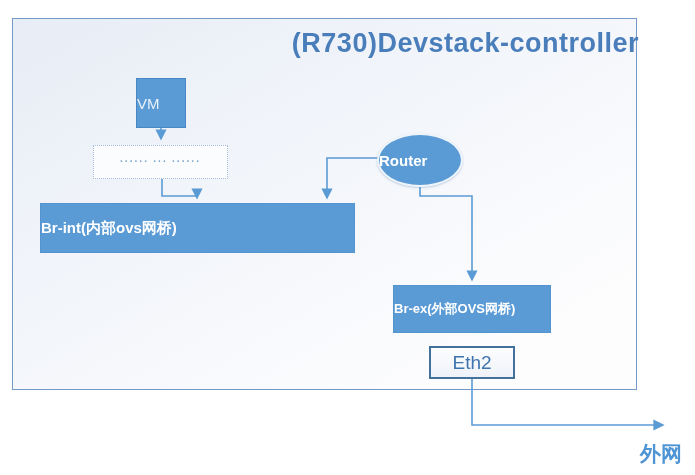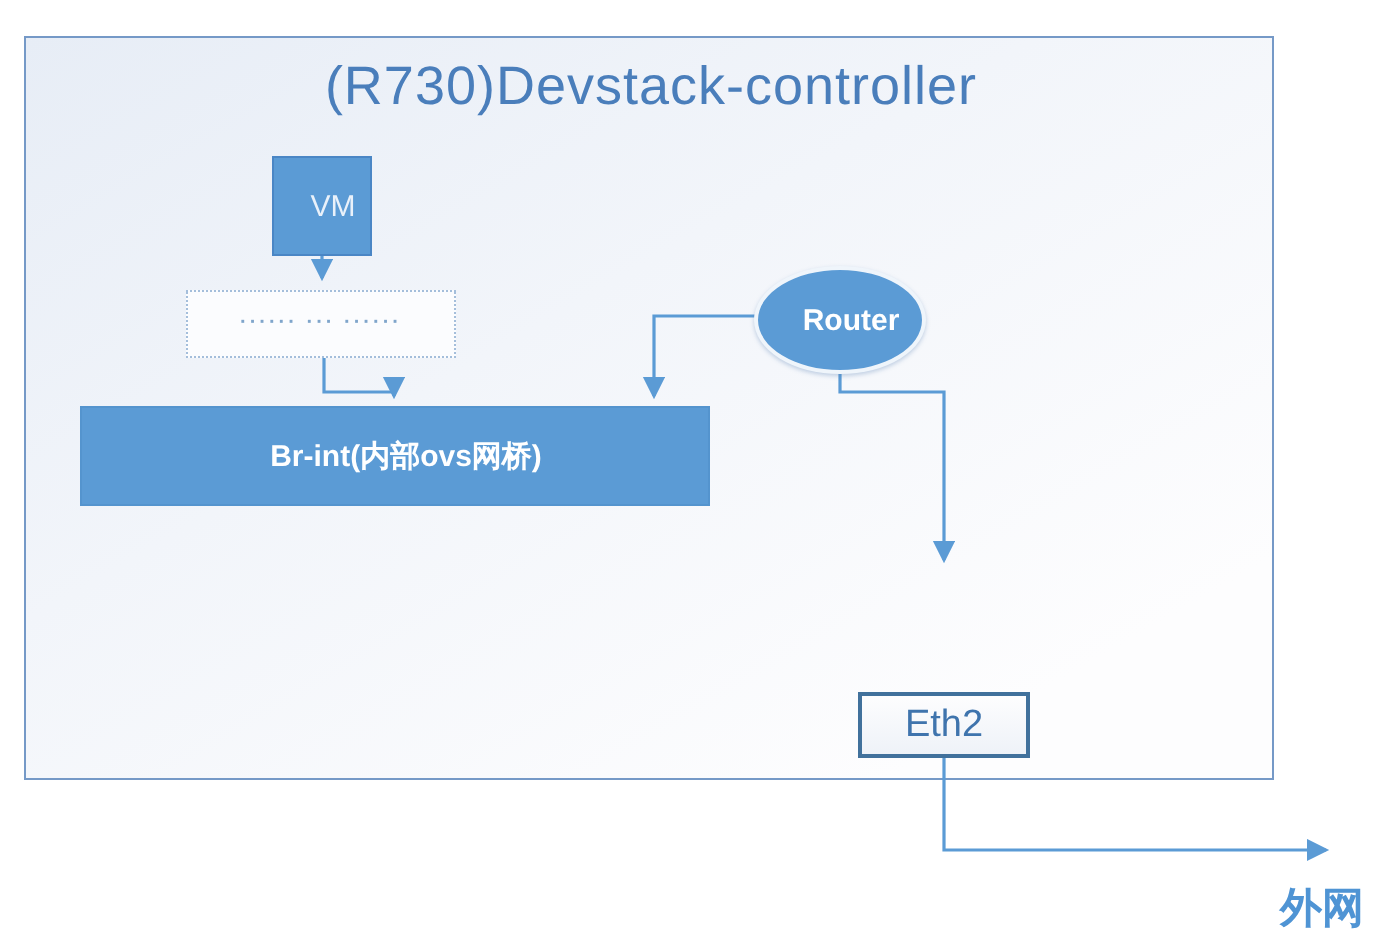--- a/index.html
+++ b/index.html
@@ -7,27 +7,27 @@
     position:relative;width:695px;height:475px;background:#ffffff;overflow:hidden;
     font-family:"Liberation Sans","DejaVu Sans",sans-serif;
   }
   .outer-box{
     position:absolute;left:12px;top:18px;width:625px;height:372px;
     border:1.5px solid var(--outer-border,#7599c7);
     background:linear-gradient(150deg,#e7edf6 0%,#f2f5fa 40%,#fdfdfe 85%);
     box-sizing:border-box;
   }
   .title{
-    position:absolute;left:12px;top:28px;width:627px;text-align:center;
-    font-size:27px;font-weight:normal;color:var(--title-text,#4a7ebb);
+    position:absolute;left:12px;top:28px;width:627px;text-align:right;
+    font-size:27px;font-weight:bold;color:var(--title-text,#4a7ebb);
     letter-spacing:0.5px;
   }
   .node{
-    position:absolute;display:flex;align-items:center;justify-content:center;
-    background:var(--node-fill,#5b9bd5);color:#ffffff;box-sizing:border-box;z-index:2;padding-left:11px;
+    position:absolute;display:flex;align-items:center;justify-content:flex-start;
+    background:var(--node-fill,#5b9bd5);color:#ffffff;box-sizing:border-box;z-index:2;
   }
   .vm-box{
     left:136px;top:78px;width:50px;height:50px;
     border:1px solid #4a86c5;font-size:15px;color:#e9f1fa;
   }
   .dashed-box{
     position:absolute;left:93px;top:145px;width:135px;height:34px;
     border:1.5px dotted #a4bedb;background:rgba(252,253,254,0.9);
     display:flex;align-items:center;justify-content:center;box-sizing:border-box;z-index:2;
   }
@@ -100,20 +100,23 @@
   </div>
 
   <div class="node router">
     <span>Router</span>
   </div>
 
   <div class="node br-int">
     <span>Br-int(内部ovs网桥)</span>
   </div>
 
+  <div class="node br-ex">
+    <span>Br-ex(外部OVS网桥)</span>
+  </div>
 
   <div class="eth2-box">
     <span>Eth2</span>
   </div>
 
   <div class="ext-label">外网</div>
 
 </div>
 
 </body></html>

